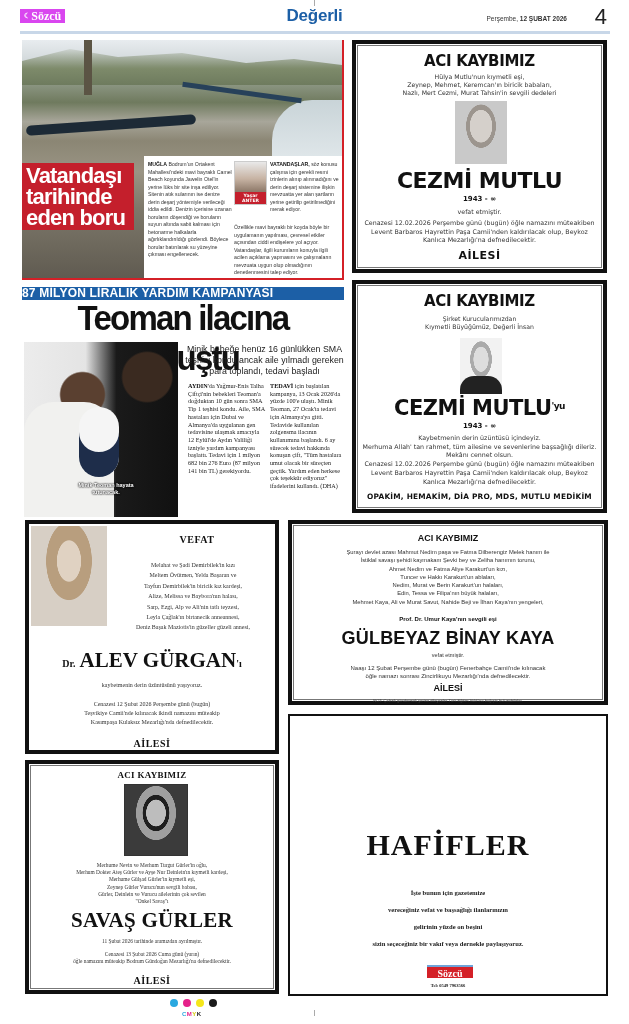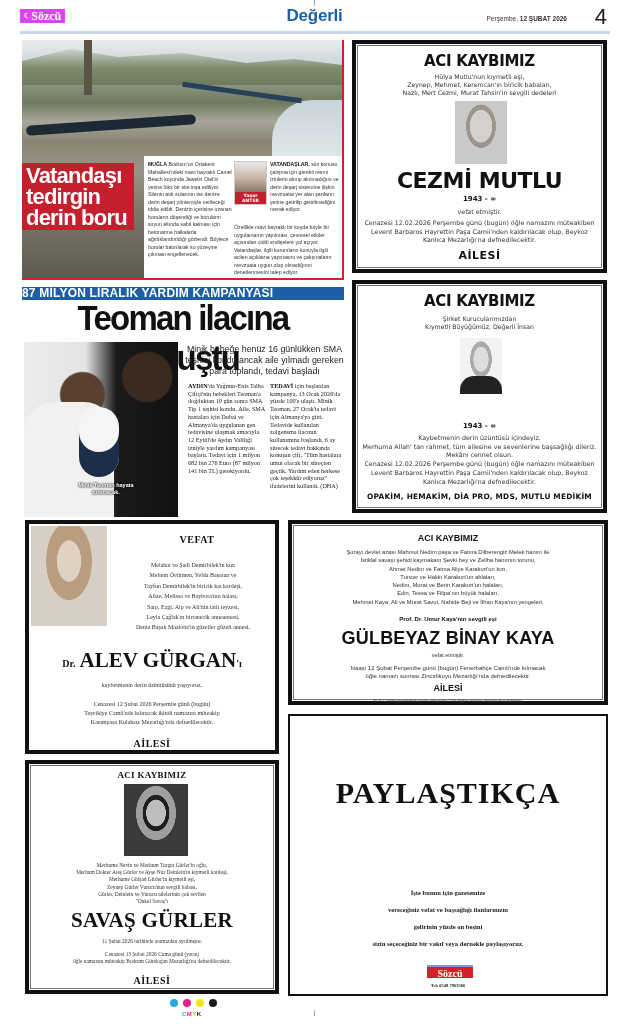--- a/index.html
+++ b/index.html
@@ -140,21 +140,21 @@
 </div>
 
 <div class="news1">
   <div class="photo-beach">
     <div class="hills"></div>
     <div class="palm"></div>
     <div class="sea"></div>
     <div class="pipe2"></div>
     <div class="pipe"></div>
   </div>
-  <div class="headline-box">Vatandaşı tedirgin derin boru</div>
+  <div class="headline-box">Vatandaşı tarihinde eden boru</div>
   <div class="news1-text">
     <div class="col news1-col1"><b>MUĞLA</b> <span>Bodrum'un Ortakent Mahallesi'ndeki mavi bayraklı Camel Beach koyunda Jawelin Otel'in yerine lüks bir site inşa ediliyor. Sitenin atık sularının ise denize derin deşarj yöntemiyle verileceği iddia edildi. Denizin içerisine uzanan boruların döşendiği ve boruların suyun altında sabit kalması için betonarme halkalarla ağırlıklandırıldığı gözlendi. Böylece borular batırılarak su yüzeyine çıkması engellenecek.</span></div>
     <div class="author">
       <div class="tag">
           <div>Yaşar</div>
           <div>ANTER</div>
         </div>
     </div>
     <div class="col news1-col2"><b>VATANDAŞLAR,</b> <span>söz konusu çalışma için gerekli resmi izinlerin alınıp alınmadığını ve derin deşarj sistemine ilişkin mevzuatta yer alan şartların yerine getirilip getirilmediğini merak ediyor.</span></div>
     <div class="col news1-col2b">Özellikle mavi bayraklı bir koyda böyle bir uygulamanın yapılması, çevresel etkiler açısından ciddi endişelere yol açıyor. Vatandaşlar, ilgili kurumların konuyla ilgili acilen açıklama yapmasını ve çalışmaların mevzuata uygun olup olmadığının denetlenmesini talep ediyor.</div>
@@ -191,20 +191,21 @@
 <div class="obit o2 sans">
   <div class="inner"></div>
   <div class="title">ACI KAYBIMIZ</div>
   <div class="lines">
     <div>Şirket Kurucularımızdan</div>
     <div>Kıymetli Büyüğümüz, Değerli İnsan</div>
   </div>
   <div class="portrait">
       <div class="suit"></div>
     </div>
+  <div class="name"><span>CEZMİ MUTLU</span><small>'yu</small></div>
   <div class="years">1943 - ∞</div>
   <div class="para">
     <div>Kaybetmenin derin üzüntüsü içindeyiz.</div>
     <div>Merhuma Allah' tan rahmet, tüm ailesine ve sevenlerine başsağlığı dileriz.  Mekânı cennet olsun.</div>
     <div>Cenazesi 12.02.2026 Perşembe günü (bugün) öğle namazını müteakiben Levent Barbaros Hayrettin Paşa Camii'nden kaldırılacak olup, Beykoz Kanlıca Mezarlığı'na defnedilecektir.</div>
   </div>
   <div class="sign">OPAKİM, HEMAKİM, DİA PRO, MDS, MUTLU MEDİKİM</div>
 </div>
 
 <div class="obit o3 serif">
@@ -267,21 +268,21 @@
   <div class="name">SAVAŞ GÜRLER</div>
   <div class="date">11 Şubat 2026 tarihinde aramızdan ayrılmıştır.</div>
   <div class="funeral">
     <div>Cenazesi 13 Şubat 2026 Cuma günü (yarın)</div>
     <div>öğle namazını müteakip Bodrum Gündoğan Mezarlığı'na defnedilecektir.</div>
   </div>
   <div class="sign">AİLESİ</div>
 </div>
 
 <div class="obit o6 serif">
-  <div class="l2">PAYLAŞTIKÇA</div>
+  <div class="l3">HAFİFLER</div>
   <div class="msg">
     <div>İşte bunun için gazetemize</div>
     <div>vereceğiniz vefat ve başsağlığı ilanlarınızın</div>
     <div>gelirinin yüzde on beşini</div>
     <div>sizin seçeceğiniz bir vakıf veya dernekle paylaşıyoruz.</div>
   </div>
   <div class="mini-logo">Sözcü</div>
   <div class="tel">Tel: 0549 7963566</div>
 </div>
 

